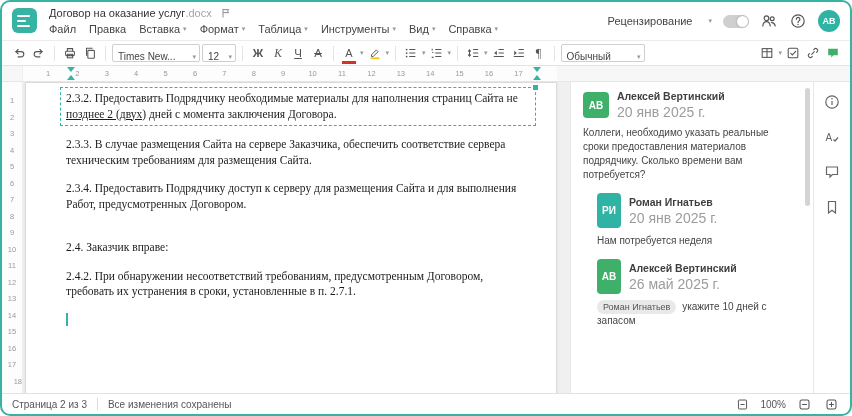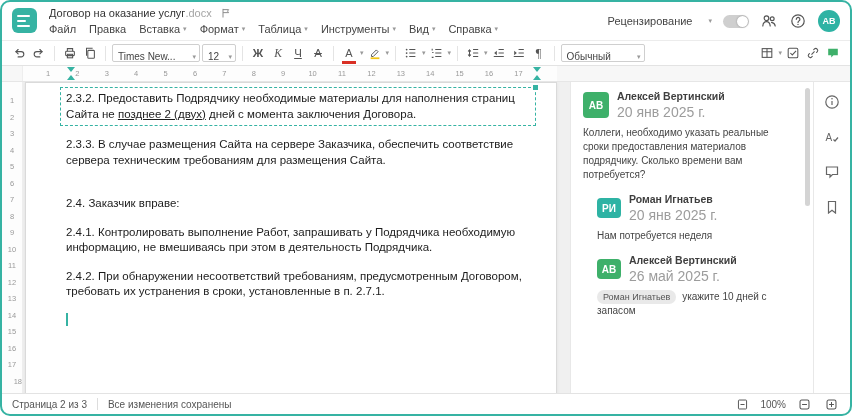--- a/index.html
+++ b/index.html
@@ -39,34 +39,34 @@
   .rnum{position:absolute;top:3px;transform:translateX(-50%);font-size:7.5px;color:#999;}
   .marker{position:absolute;width:0;height:0;}
   .m-down{border-left:4px solid transparent;border-right:4px solid transparent;border-top:5px solid #36b3a3;top:1px;}
   .m-up{border-left:4px solid transparent;border-right:4px solid transparent;border-bottom:5px solid #36b3a3;bottom:1px;}
   
   .main{flex:1;display:flex;min-height:0;}
   .ruler-v{width:20px;flex:0 0 20px;background:#fdfdfd;border-right:1px solid #eee;position:relative;}
   .rvnum{position:absolute;left:0;width:100%;text-align:center;font-size:7.5px;color:#999;}
   .doc-area{flex:1;background:#f0f0f0;position:relative;overflow:hidden;}
   .page{position:absolute;left:2px;top:0;width:532px;height:360px;background:#fff;border:1px solid #dadada;box-sizing:border-box;box-shadow:0 0 4px rgba(0,0,0,.06);}
-  .page-inner{padding:8px 26px 0 40px;font-family:Liberation Sans, sans-serif;font-size:11.5px;color:#1c1c1c;line-height:1.35;}
+  .page-inner{padding:8px 26px 0 40px;font-family:Liberation Serif, serif;font-size:11.5px;color:#1c1c1c;line-height:1.35;}
   .para{margin:0 0 13px 0;}
   .para.gap{margin-top:28px;}
   .para.boxed{position:relative;border:1px dashed #36b3a3;margin:-4px -6px 11px -6px;padding:3px 5px;}
   .para.boxed::after{content:'';position:absolute;top:-3px;right:-3px;width:5px;height:5px;background:#36b3a3;}
   .run-u{text-decoration:underline;}
   .caret{width:2px;height:13px;background:#36b3a3;margin-top:10px;}
   
   .comments-panel{width:243px;flex:0 0 243px;background:#fff;border-left:1px solid #e8e8e8;position:relative;padding:8px 16px 8px 12px;box-sizing:border-box;overflow:hidden;}
   .cmt{margin-bottom:11px;}
   .cmt.reply{margin-left:14px;}
   .cmt-head{display:flex;align-items:center;gap:8px;}
   .avatar{width:26px;height:26px;border-radius:4px;color:#fff;font-size:10px;font-weight:bold;display:flex;align-items:center;justify-content:center;flex:0 0 26px;}
-  .cmt.reply .avatar{width:24px;height:20px;flex-basis:24px;}
+  .cmt.reply .avatar{width:24px;height:35px;flex-basis:24px;}
   .cmt-name{font-size:10.5px;font-weight:bold;color:#3f3f3f;}
   .cmt-date{font-size:14px;color:#9c9c9c;margin-top:2px;}
   .cmt-text{font-size:10px;color:#454545;margin-top:6px;line-height:1.4;}
   .mention{display:inline-block;background:#e9e9e9;border-radius:8px;padding:0 6px;font-size:9px;color:#555;line-height:14px;margin-right:3px;}
   .scroll-thumb{position:absolute;right:3px;top:6px;width:5px;height:118px;border-radius:3px;background:#d4d4d4;}
   
   .right-strip{width:37px;flex:0 0 37px;background:#fff;border-left:1px solid #e8e8e8;display:flex;flex-direction:column;align-items:center;padding-top:10px;gap:15px;box-sizing:border-box;color:#666;}
   
   .statusbar{height:21px;flex:0 0 21px;border-top:1px solid #e3e3e3;display:flex;align-items:center;padding:0 10px;font-size:10px;color:#555;gap:10px;box-sizing:border-box;}
   .vdiv{width:1px;height:12px;background:#ddd;}
@@ -301,22 +301,22 @@
         <span class="rvnum" style="top: 261.5px;">16</span>
         <span class="rvnum" style="top: 278px;">17</span>
         <span class="rvnum" style="top: 294.5px; text-align: right;">18</span>
       </div>
 
     <div class="doc-area">
       <div class="page">
         <div class="page-inner">
             <div class="para boxed"><span>2.3.2. Предоставить Подрядчику необходимые материалы для наполнения страниц Сайта не </span><span class="run-u">позднее 2 (двух)</span><span> дней с момента заключения Договора.</span></div>
             <div class="para"><span>2.3.3. В случае размещения Сайта на сервере Заказчика, обеспечить соответствие сервера техническим требованиям для размещения Сайта.</span></div>
+            <div class="para"><span>2.3.4. Предоставить Подрядчику доступ к серверу для размещения Сайта и для выполнения Работ, предусмотренных Договором.</span></div>
             <div class="para gap"><span>2.4. Заказчик вправе:</span></div>
-            <div class="para"><span>2.4.1. Контролировать выполнение Работ, запрашивать у Подрядчика необходимую информацию, не вмешиваясь при этом в деятельность Подрядчика.</span></div>
             <div class="para"><span>2.4.2. При обнаружении несоответствий требованиям, предусмотренным Договором, требовать их устранения в сроки, установленные в п. 2.7.1.</span></div>
             <div class="caret"></div>
           </div>
       </div>
     </div>
 
     <div class="comments-panel">
       <div>
           <div class="cmt">
             <div class="cmt-head">

